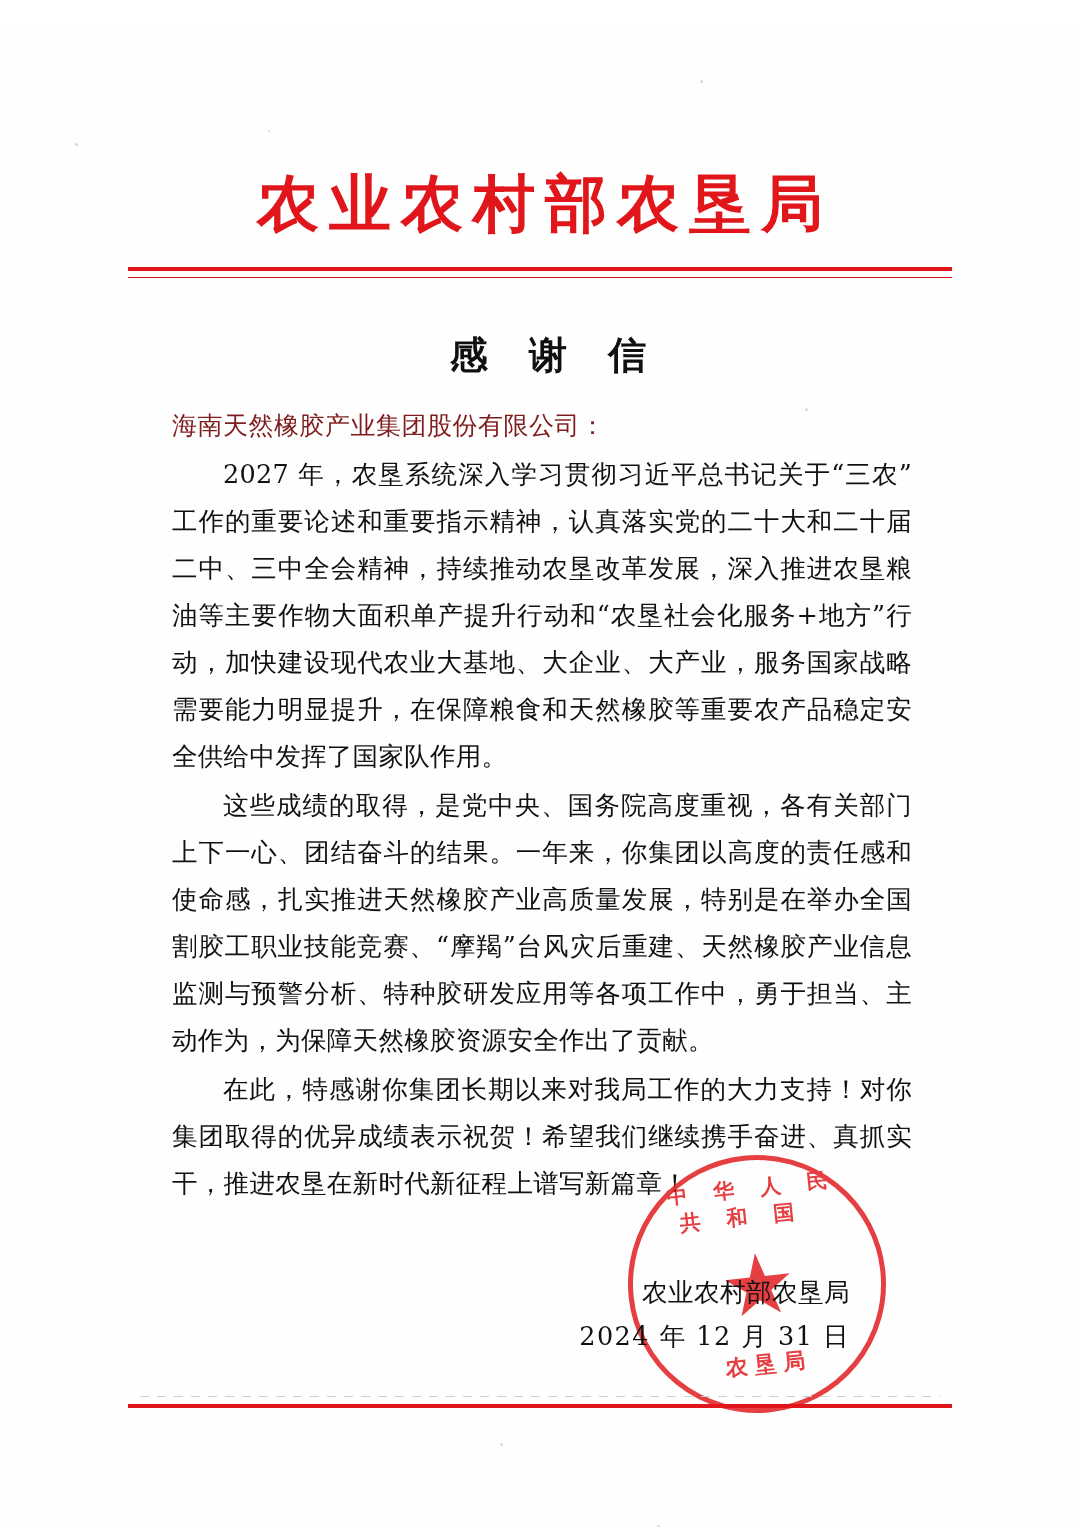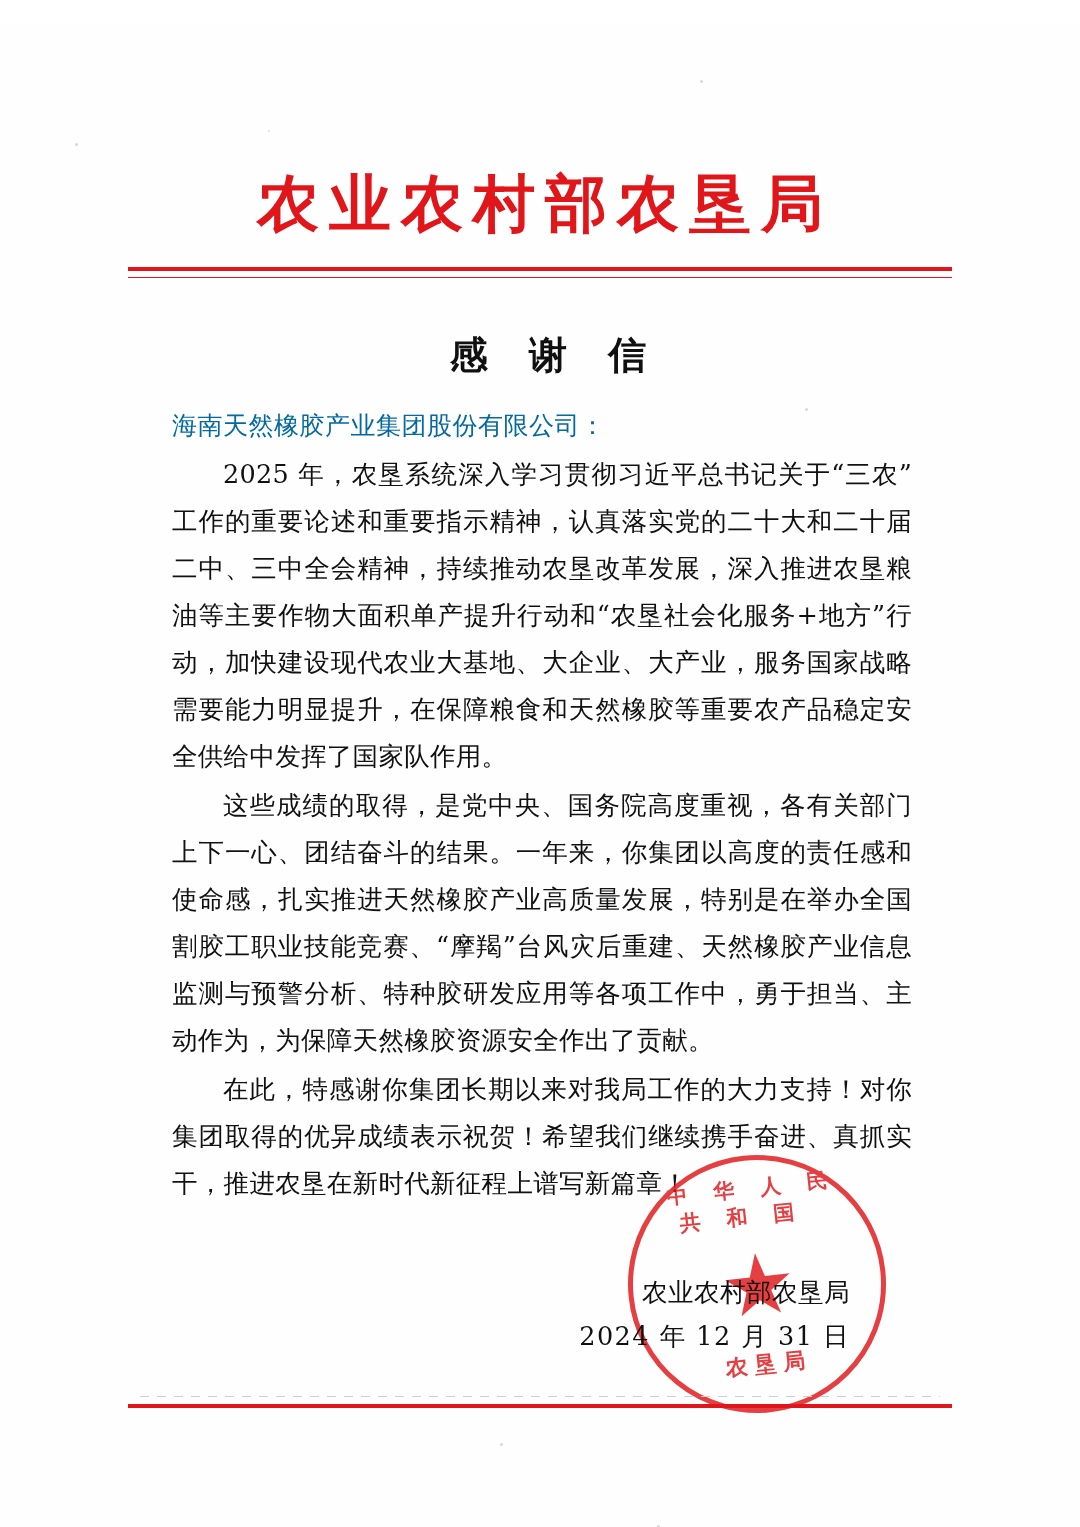--- a/index.html
+++ b/index.html
@@ -75,21 +75,21 @@
   
   .body-wrap {
     position: absolute;
     top: 382px;
     left: 172px;
     width: 740px;
   }
   .addressee {
     font-size: 25px;
     line-height: 1.5;
-    color: #0369a1;
+    color: #7f1d1d;
     margin-bottom: 6px;
     letter-spacing: 0.5px;
   }
   .para {
     font-size: 25.5px;
     line-height: 47px;
     color: #111;
     text-indent: 2em;
     text-align: justify;
     text-justify: inter-ideograph;
@@ -199,21 +199,21 @@
   <div class="letterhead">
     <div class="letterhead-title">农业农村部农垦局</div>
   </div>
   <div class="rule-thick"></div>
   <div class="rule-thin"></div>
 
   <div class="doc-title">感 谢 信</div>
 
   <div class="body-wrap">
     <div class="addressee">海南天然橡胶产业集团股份有限公司：</div>
-    <p class="para">2025 年，农垦系统深入学习贯彻习近平总书记关于“三农”工作的重要论述和重要指示精神，认真落实党的二十大和二十届二中、三中全会精神，持续推动农垦改革发展，深入推进农垦粮油等主要作物大面积单产提升行动和“农垦社会化服务+地方”行动，加快建设现代农业大基地、大企业、大产业，服务国家战略需要能力明显提升，在保障粮食和天然橡胶等重要农产品稳定安全供给中发挥了国家队作用。</p>
+    <p class="para">2027 年，农垦系统深入学习贯彻习近平总书记关于“三农”工作的重要论述和重要指示精神，认真落实党的二十大和二十届二中、三中全会精神，持续推动农垦改革发展，深入推进农垦粮油等主要作物大面积单产提升行动和“农垦社会化服务+地方”行动，加快建设现代农业大基地、大企业、大产业，服务国家战略需要能力明显提升，在保障粮食和天然橡胶等重要农产品稳定安全供给中发挥了国家队作用。</p>
     <p class="para">这些成绩的取得，是党中央、国务院高度重视，各有关部门上下一心、团结奋斗的结果。一年来，你集团以高度的责任感和使命感，扎实推进天然橡胶产业高质量发展，特别是在举办全国割胶工职业技能竞赛、“摩羯”台风灾后重建、天然橡胶产业信息监测与预警分析、特种胶研发应用等各项工作中，勇于担当、主动作为，为保障天然橡胶资源安全作出了贡献。</p>
     <p class="para">在此，特感谢你集团长期以来对我局工作的大力支持！对你集团取得的优异成绩表示祝贺！希望我们继续携手奋进、真抓实干，推进农垦在新时代新征程上谱写新篇章！</p>
   </div>
 
   <div class="seal">
     <div class="seal-top-text">中华人民共和国</div>
     <div class="seal-star">★</div>
     <div class="seal-bottom-text">农垦局</div>
   </div>
 

